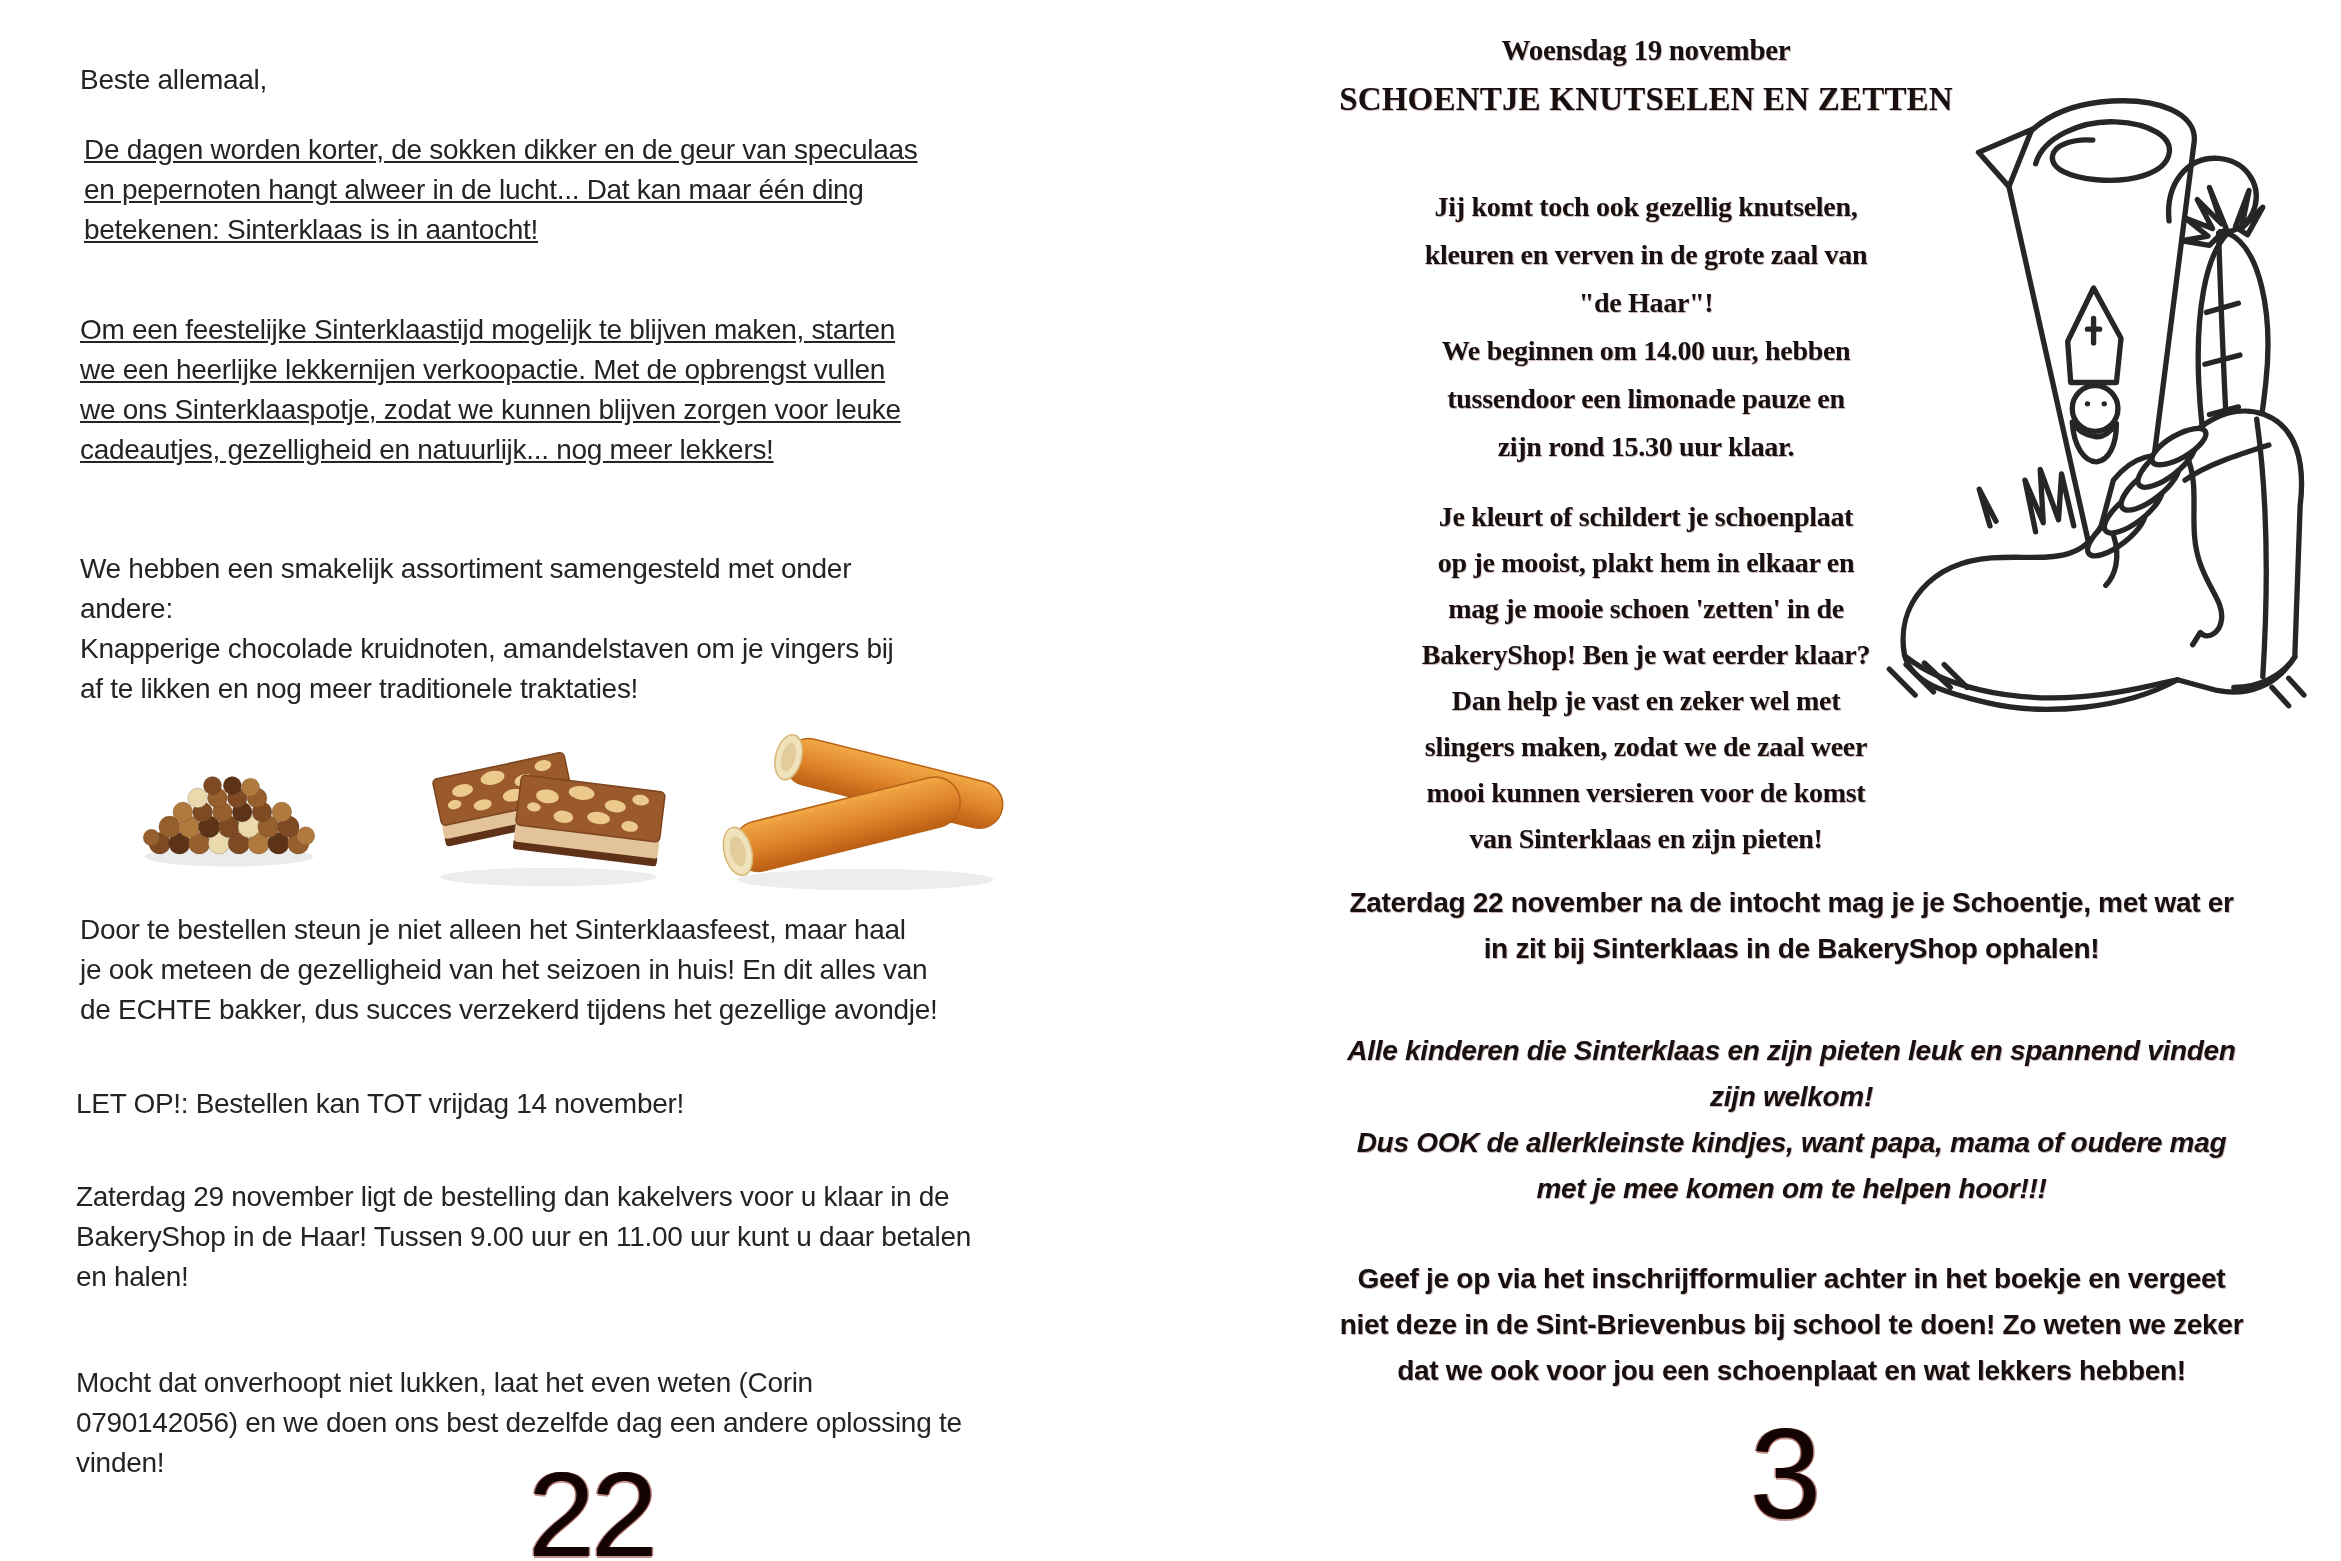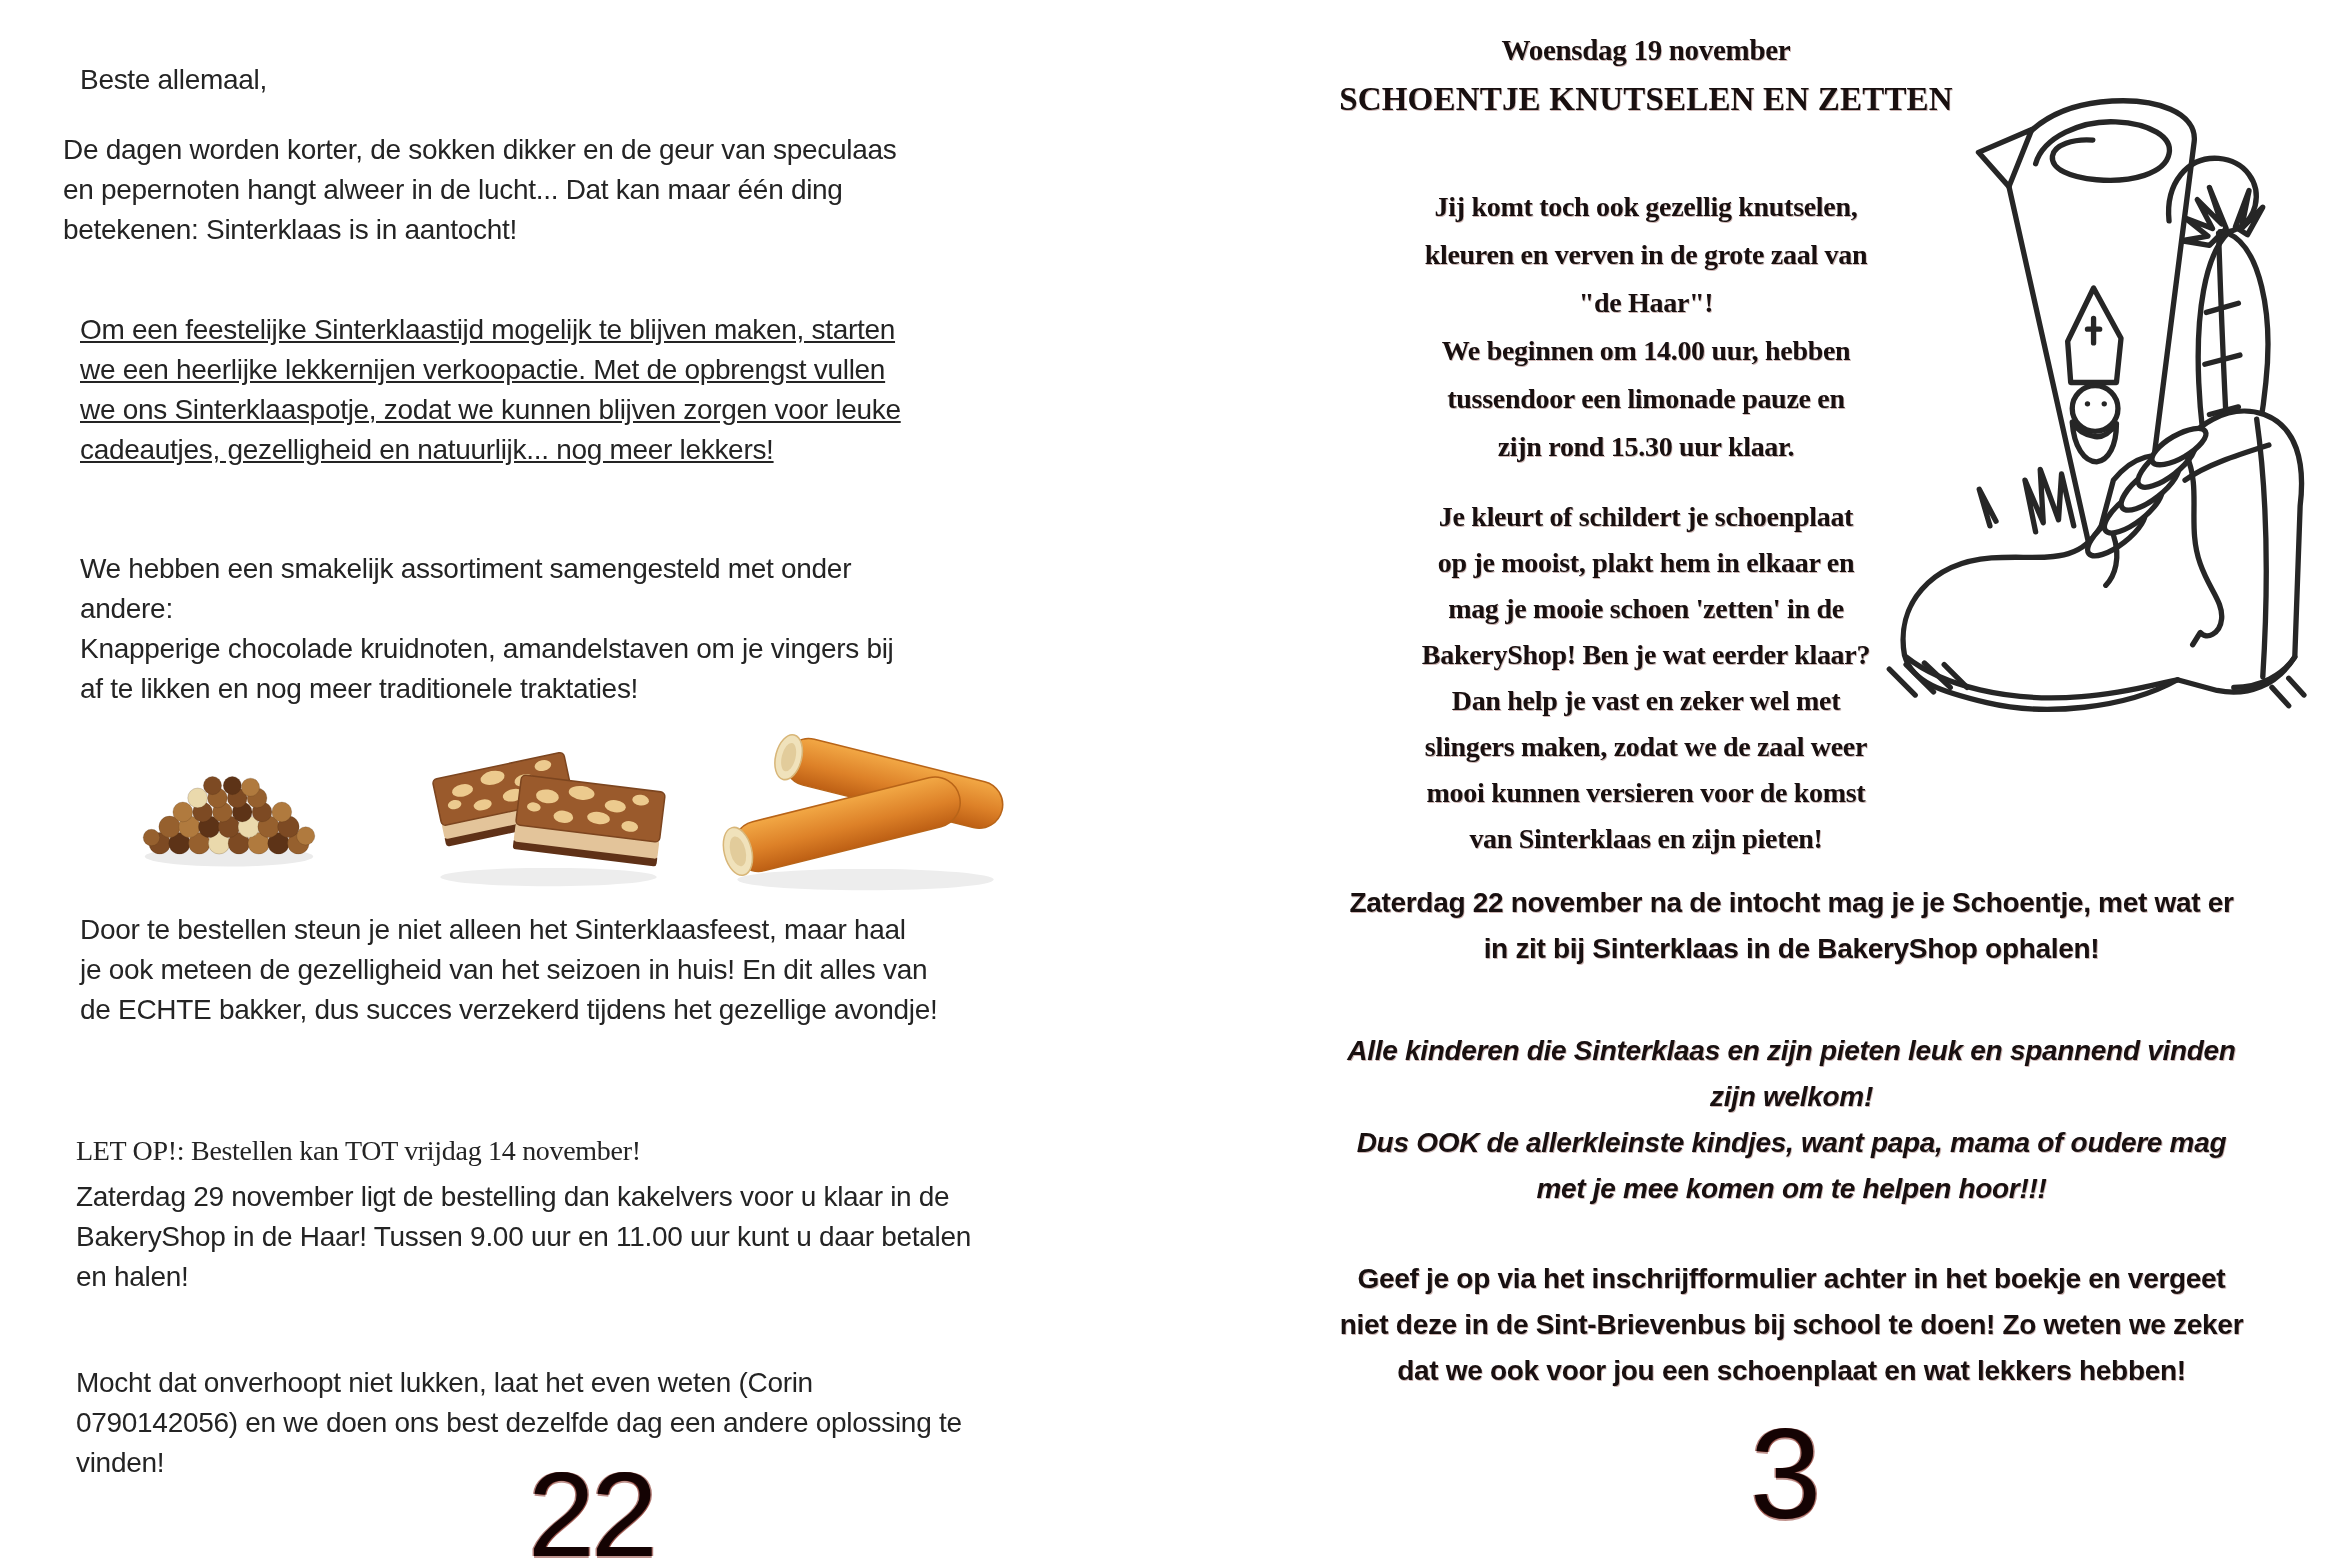--- a/index.html
+++ b/index.html
@@ -46,21 +46,21 @@
   .inkfill{fill:#ffffff;}
   .inknone{fill:none;}
 </style>
 </head>
 <body>
 
 <div class="spread">
 
   <div>
     <div class="lp" style="left:80px;top:60px;">Beste allemaal,</div>
-    <div class="lp" style="left:63px;top:130px;">De dagen worden korter, de sokken dikker en de geur van speculaas
+    <div class="lp" style="left:84px;top:130px;text-decoration:underline;">De dagen worden korter, de sokken dikker en de geur van speculaas
 en pepernoten hangt alweer in de lucht... Dat kan maar één ding
 betekenen: Sinterklaas is in aantocht!</div>
     <div class="lp" style="left:80px;top:310px;text-decoration:underline;">Om een feestelijke Sinterklaastijd mogelijk te blijven maken, starten
 we een heerlijke lekkernijen verkoopactie. Met de opbrengst vullen
 we ons Sinterklaaspotje, zodat we kunnen blijven zorgen voor leuke
 cadeautjes, gezelligheid en natuurlijk... nog meer lekkers!</div>
     <div class="lp" style="left:80px;top:549px;">We hebben een smakelijk assortiment samengesteld met onder
 andere:
 Knapperige chocolade kruidnoten, amandelstaven om je vingers bij
 af te likken en nog meer traditionele traktaties!</div>
@@ -152,21 +152,21 @@
       <g transform="rotate(-14 190 150)">
         <rect x="28" y="118" width="304" height="66" rx="33" fill="url(#bs)" stroke="#b86418" stroke-width="2"></rect>
         <ellipse cx="33" cy="151" rx="18" ry="32" fill="#f0e2bb" stroke="#d8b678" stroke-width="2"></ellipse>
         <ellipse cx="33" cy="151" rx="10" ry="20" fill="#e2cc9b"></ellipse>
       </g>
     </svg>
 
     <div class="lp" style="left:80px;top:910px;">Door te bestellen steun je niet alleen het Sinterklaasfeest, maar haal
 je ook meteen de gezelligheid van het seizoen in huis! En dit alles van
 de ECHTE bakker, dus succes verzekerd tijdens het gezellige avondje!</div>
-    <div class="lp" style="left:76px;top:1131px;font-family:Liberation Serif, serif;">LET OP!: Bestellen kan TOT vrijdag 14 november!</div>
+    <div class="lp" style="left:76px;top:1084px;">LET OP!: Bestellen kan TOT vrijdag 14 november!</div>
     <div class="lp" style="left:76px;top:1177px;">Zaterdag 29 november ligt de bestelling dan kakelvers voor u klaar in de
 BakeryShop in de Haar! Tussen 9.00 uur en 11.00 uur kunt u daar betalen
 en halen!</div>
     <div class="lp" style="left:76px;top:1363px;">Mocht dat onverhoopt niet lukken, laat het even weten (Corin
 0790142056) en we doen ons best dezelfde dag een andere oplossing te
 vinden!</div>
 
     <div class="pagenum" style="left:528px;top:1445px;font-size:120px;">22</div>
   </div>
 

